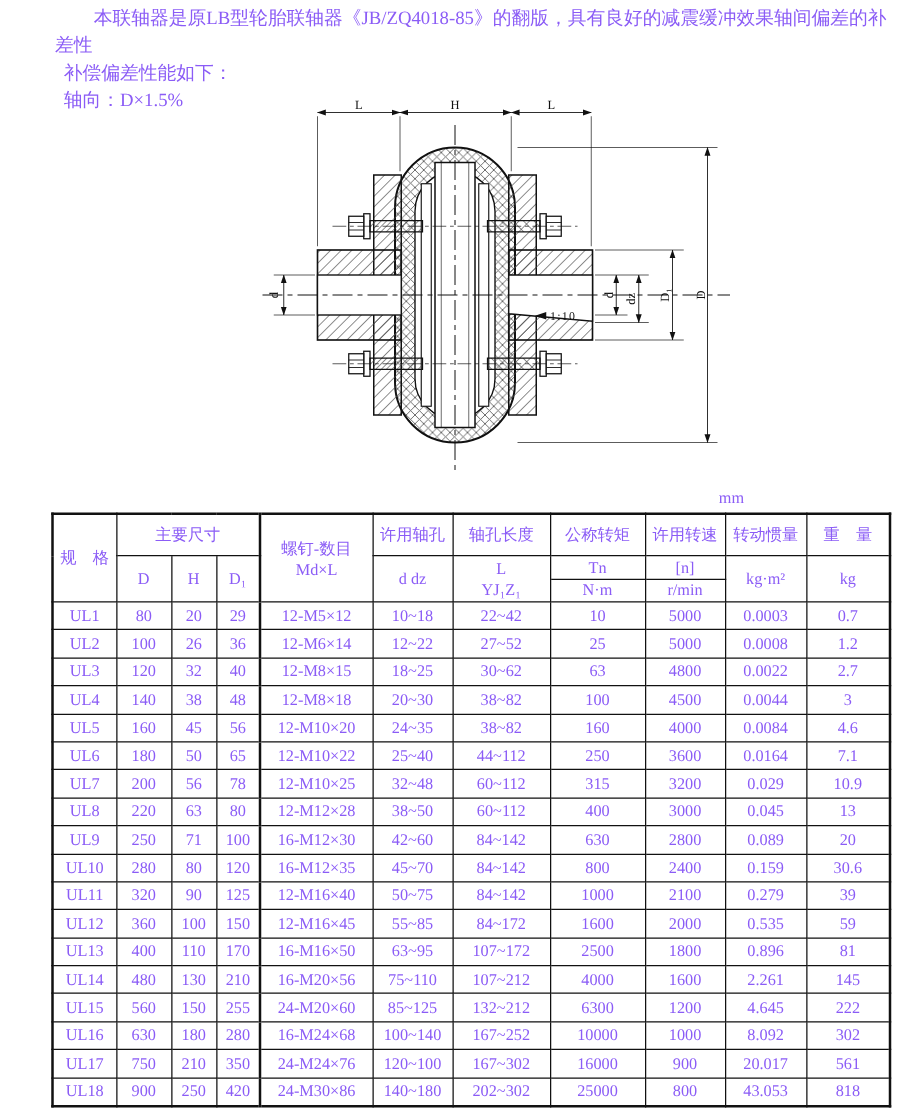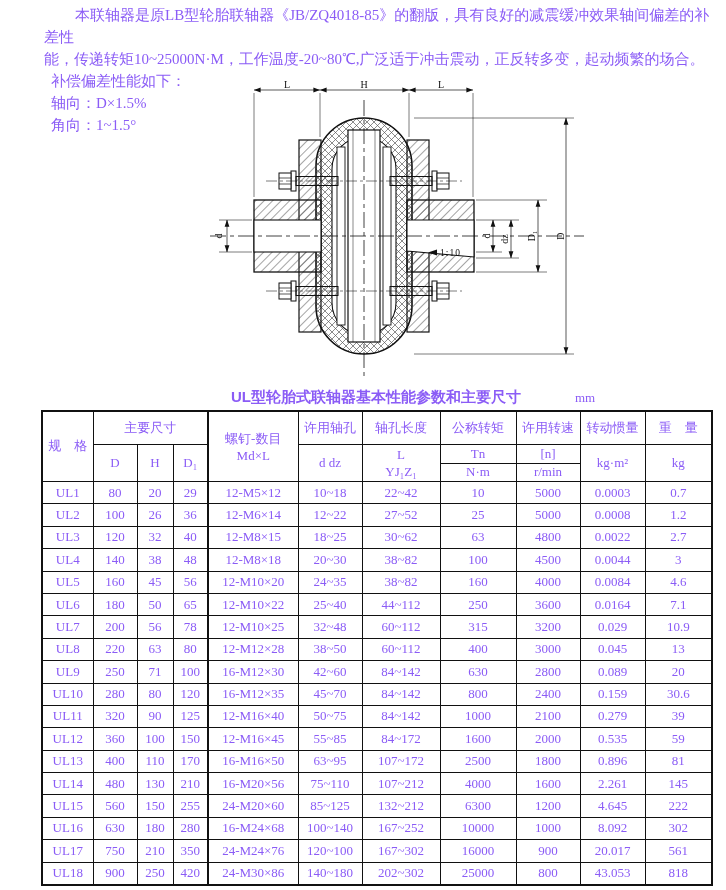--- a/index.html
+++ b/index.html
@@ -42,24 +42,22 @@
   table.spec tbody td:nth-child(5), .thickL { border-left:2px solid #111 !important; }
   .twoline div { line-height:17px; }
 </style>
 </head>
 <body>
 
 <div class="page">
 
   <div class="intro">
     <div class="ind">本联轴器是原LB型轮胎联轴器《JB/ZQ4018-85》的翻版，具有良好的减震缓冲效果轴间偏差的补差性</div>
-    <div>能，传递转矩10~25000N·M，工作温度-20~80℃,广泛适于冲击震动，正反转多变，起动频繁的场合。</div>
     <div class="ind2">补偿偏差性能如下：</div>
     <div class="ind2">轴向：D×1.5%</div>
-    <div class="ind2">角向：1~1.5°</div>
   </div>
 
   <svg class="diagram" width="490" height="312" viewBox="0 0 490 312">
     <defs>
       <pattern id="h" width="6" height="6" patternUnits="userSpaceOnUse" patternTransform="rotate(45)">
         <line x1="0" y1="0" x2="0" y2="6" stroke="#4a4a4a" stroke-width="1"></line>
       </pattern>
       <pattern id="xh" width="7" height="7" patternUnits="userSpaceOnUse">
         <path d="M0,7 L7,0 M0,0 L7,7" stroke="#5a5a5a" stroke-width="0.7" fill="none"></path>
       </pattern>
@@ -150,21 +148,20 @@
     <text class="dimtxt" x="158" y="7.5" text-anchor="middle">H</text>
     <text class="dimtxt" x="235" y="7.5" text-anchor="middle">L</text>
     <text class="dimtxt" x="14" y="156" text-anchor="middle" dominant-baseline="middle" transform="rotate(-90 14 156)">d</text>
     <text class="dimtxt" x="282" y="156" text-anchor="middle" dominant-baseline="middle" transform="rotate(-90 282 156)">d</text>
     <text class="dimtxt" x="300" y="159" text-anchor="middle" dominant-baseline="middle" transform="rotate(-90 300 159)">dz</text>
     <text class="dimtxt" x="327" y="156" text-anchor="middle" dominant-baseline="middle" transform="rotate(-90 327 156)">D₁</text>
     <text class="dimtxt" x="356" y="156" text-anchor="middle" dominant-baseline="middle" transform="rotate(-90 356 156)">D</text>
     <text class="tapertxt" x="234" y="176">1:10</text>
   </svg>
 
-  <div class="tbl-title">UL型轮胎式联轴器基本性能参数和主要尺寸</div>
   <div class="tbl-unit">mm</div>
 
   <table class="spec">
     <colgroup>
       <col style="width:51px">
         <col style="width:44px">
         <col style="width:36px">
         <col style="width:35px">
       <col style="width:90px">
         <col style="width:64px">

